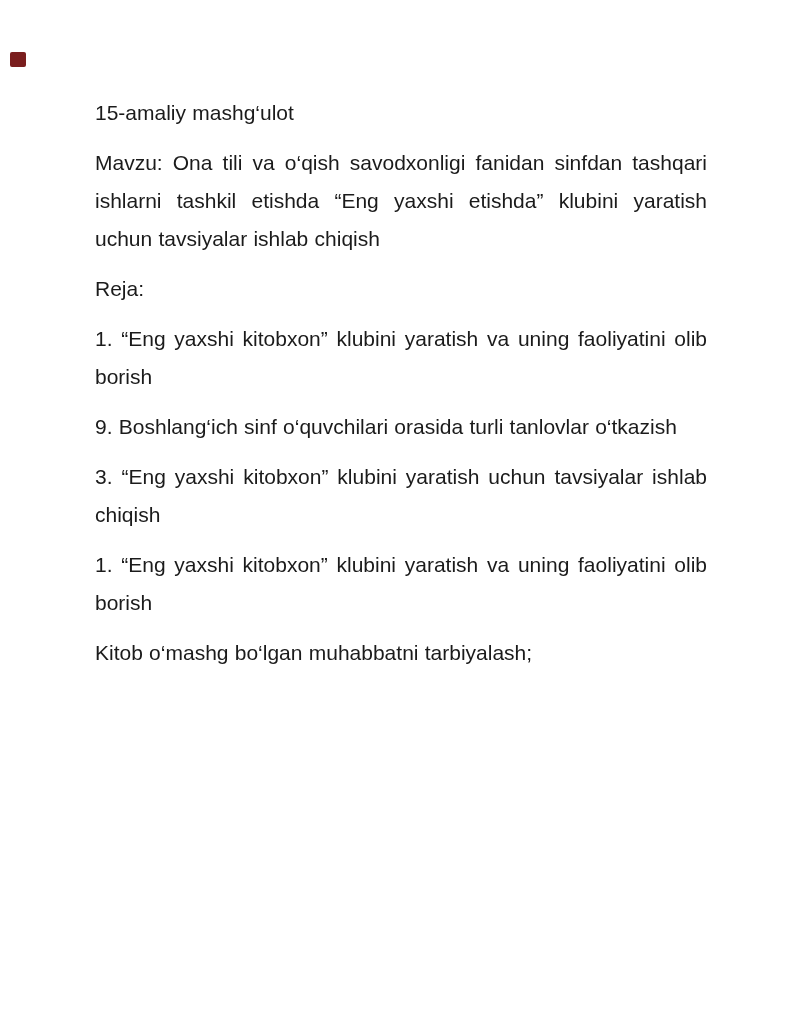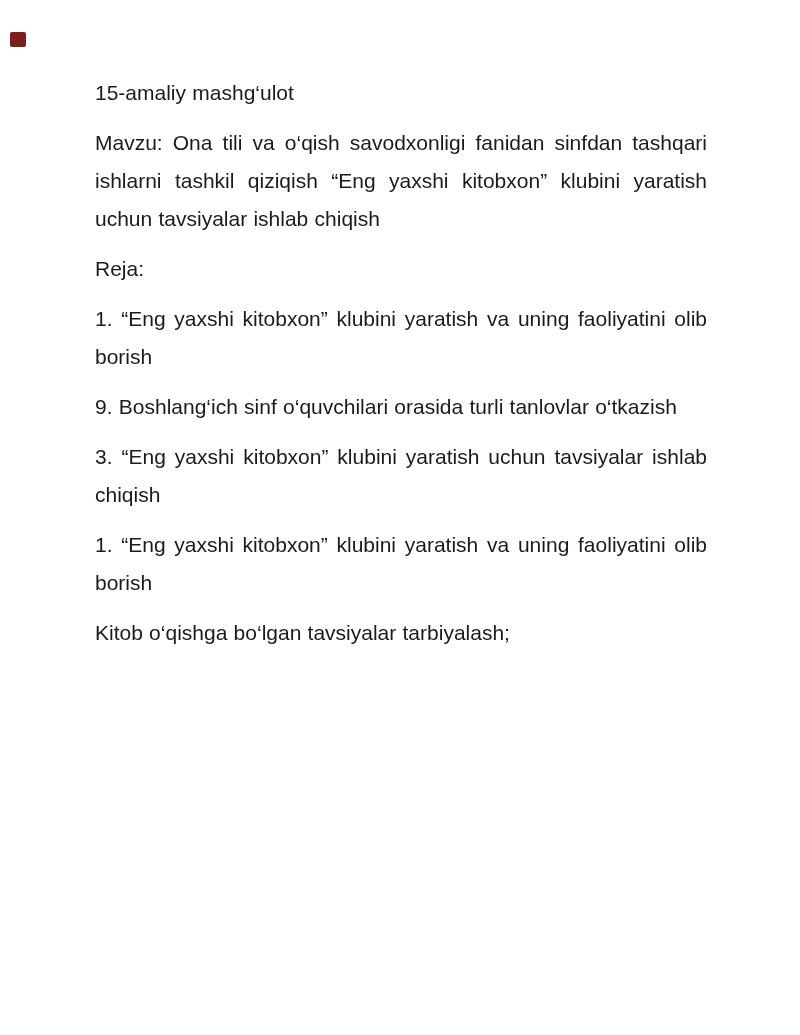--- a/index.html
+++ b/index.html
@@ -12,20 +12,21 @@
     background: #ffffff;
     position: relative;
     overflow: hidden;
     font-family: "Liberation Sans", "DejaVu Sans", sans-serif;
     color: #1b1b1b;
   }
   .page {
     position: absolute;
     inset: 0;
     background: #ffffff;
+    margin-top: 20px;
   }
   .corner-marker {
     position: absolute;
     left: 10px;
     top: 32px;
     width: 16px;
     height: 15px;
     background: #7a1e1e;
     border-radius: 2px;
   }
@@ -46,21 +47,21 @@
     margin-bottom: 0;
   }
 </style>
 </head>
 <body>
 
 <div class="page">
   <div class="corner-marker"></div>
   <div class="content">
     <div class="para">15-amaliy mashg‘ulot</div>
-    <div class="para">Mavzu: Ona tili va o‘qish savodxonligi fanidan sinfdan tashqari ishlarni tashkil qiziqish “Eng yaxshi kitobxon” klubini yaratish uchun tavsiyalar ishlab chiqish</div>
+    <div class="para">Mavzu: Ona tili va o‘qish savodxonligi fanidan sinfdan tashqari ishlarni tashkil etishda “Eng yaxshi etishda” klubini yaratish uchun tavsiyalar ishlab chiqish</div>
     <div class="para">Reja:</div>
     <div class="para">1. “Eng yaxshi kitobxon” klubini yaratish va uning faoliyatini olib borish</div>
     <div class="para">9. Boshlang‘ich sinf o‘quvchilari orasida turli tanlovlar o‘tkazish</div>
     <div class="para">3. “Eng yaxshi kitobxon” klubini yaratish uchun tavsiyalar ishlab chiqish</div>
     <div class="para">1. “Eng yaxshi kitobxon” klubini yaratish va uning faoliyatini olib borish</div>
-    <div class="para">Kitob o‘qishga bo‘lgan tavsiyalar tarbiyalash;</div>
+    <div class="para">Kitob o‘mashg bo‘lgan muhabbatni tarbiyalash;</div>
   </div>
 </div>
 
 </body></html>

